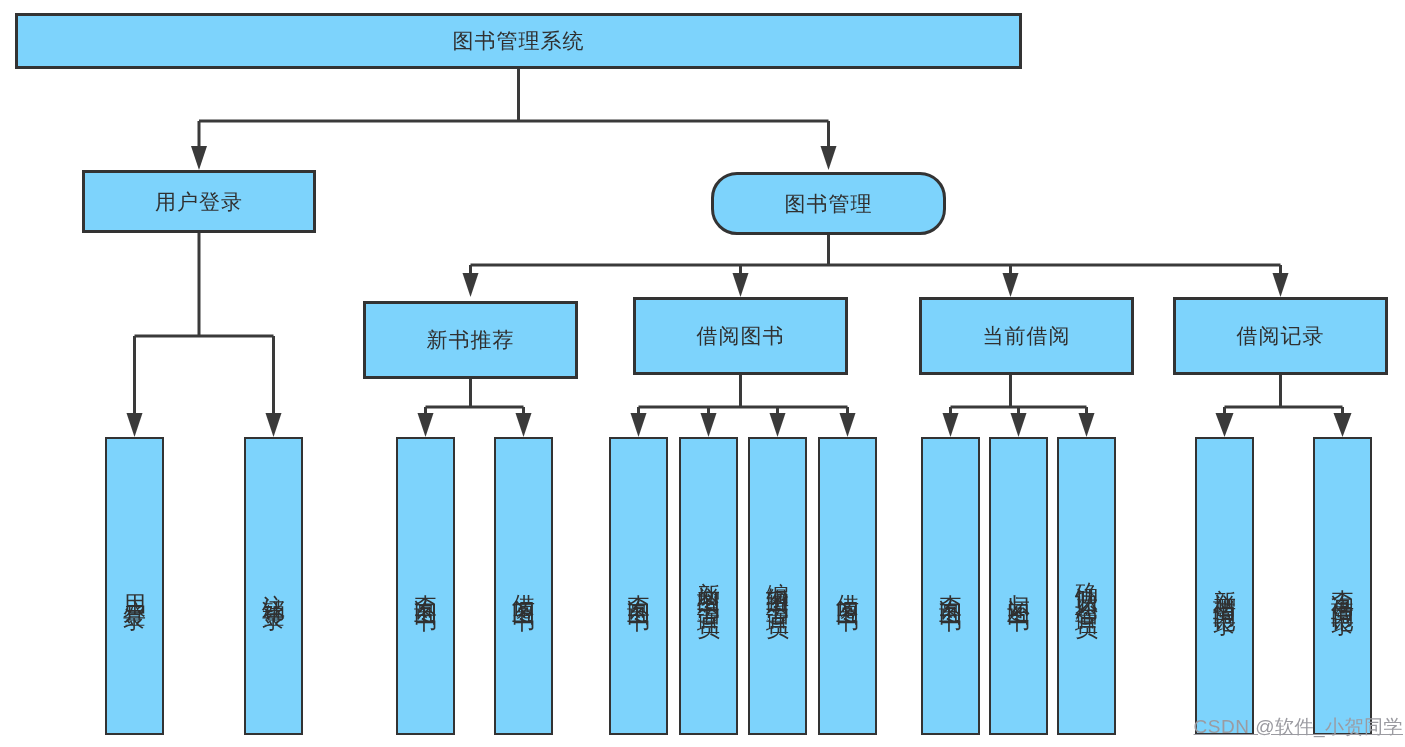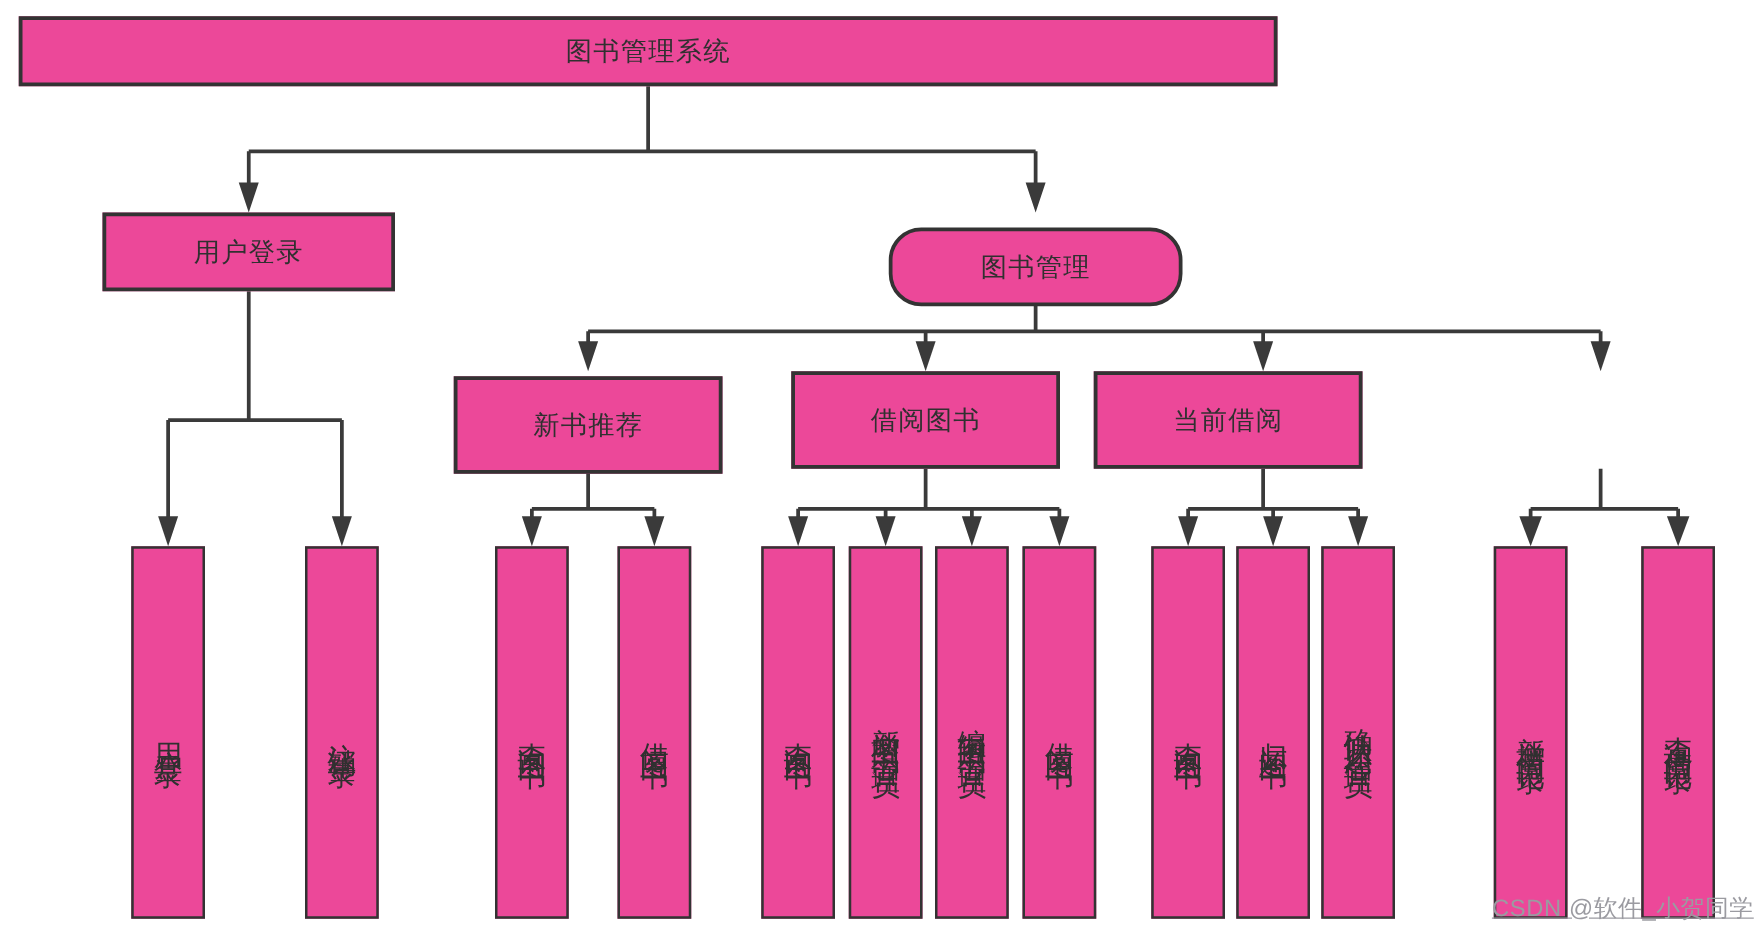--- a/index.html
+++ b/index.html
@@ -12,21 +12,21 @@
     font-family: "Liberation Sans", "DejaVu Sans", sans-serif;
   }
   .stage svg.connectors {
     position: absolute;
     left: 0; top: 0;
     width: 1405px; height: 747px;
     z-index: 1;
   }
   .box {
     position: absolute;
-    background: #ec4899;
+    background: #7dd3fc;
     border: 3px solid #333333;
     color: #303030;
     display: flex;
     align-items: center;
     justify-content: center;
     box-sizing: border-box;
     z-index: 2;
   }
   .box.h {
     font-size: 21px;
@@ -92,25 +92,26 @@
     <polygon class="arrow" points="1086.5,437 1078.5,413 1094.5,413"></polygon>
 
     <path class="line" d="M1280.5 375 L1280.5 407 M1224.5 407 L1342.5 407 M1224.5 407 L1224.5 414 M1342.5 407 L1342.5 414"></path>
     <polygon class="arrow" points="1224.5,437 1215.5,413 1233.5,413"></polygon>
     <polygon class="arrow" points="1342.5,437 1333.5,413 1351.5,413"></polygon>
   </svg>
 
   <div class="box h" style="left:15px; top:13px; width:1007px; height:56px;">图书管理系统</div>
 
   <div class="box h" style="left:82px; top:170px; width:234px; height:63px;">用户登录</div>
-  <div class="box h" style="left:711px; top:182px; width:235px; height:63px;border-radius:26px;">图书管理</div>
+  <div class="box h" style="left:711px; top:172px; width:235px; height:63px;border-radius:26px;">图书管理</div>
 
   <div class="box h" style="left:363px; top:301px; width:215px; height:78px;">新书推荐</div>
   <div class="box h" style="left:633px; top:297px; width:215px; height:78px;">借阅图书</div>
-  <div class="box h" style="left:875px; top:297px; width:215px; height:78px;">当前借阅</div>
+  <div class="box h" style="left:919px; top:297px; width:215px; height:78px;">当前借阅</div>
+  <div class="box h" style="left:1173px; top:297px; width:215px; height:78px;">借阅记录</div>
 
   <div class="box v" style="left:105px; top:437px; width:59px; height:298px;">用户登录</div>
   <div class="box v" style="left:244px; top:437px; width:59px; height:298px;">注销登录</div>
 
   <div class="box v" style="left:396px; top:437px; width:59px; height:298px;">查询图书</div>
   <div class="box v" style="left:494px; top:437px; width:59px; height:298px;">借阅图书</div>
 
   <div class="box v" style="left:609px; top:437px; width:59px; height:298px;">查询图书</div>
   <div class="box v" style="left:679px; top:437px; width:59px; height:298px;">新增图书（管理员）</div>
   <div class="box v" style="left:748px; top:437px; width:59px; height:298px;">编辑图书（管理员）</div>

